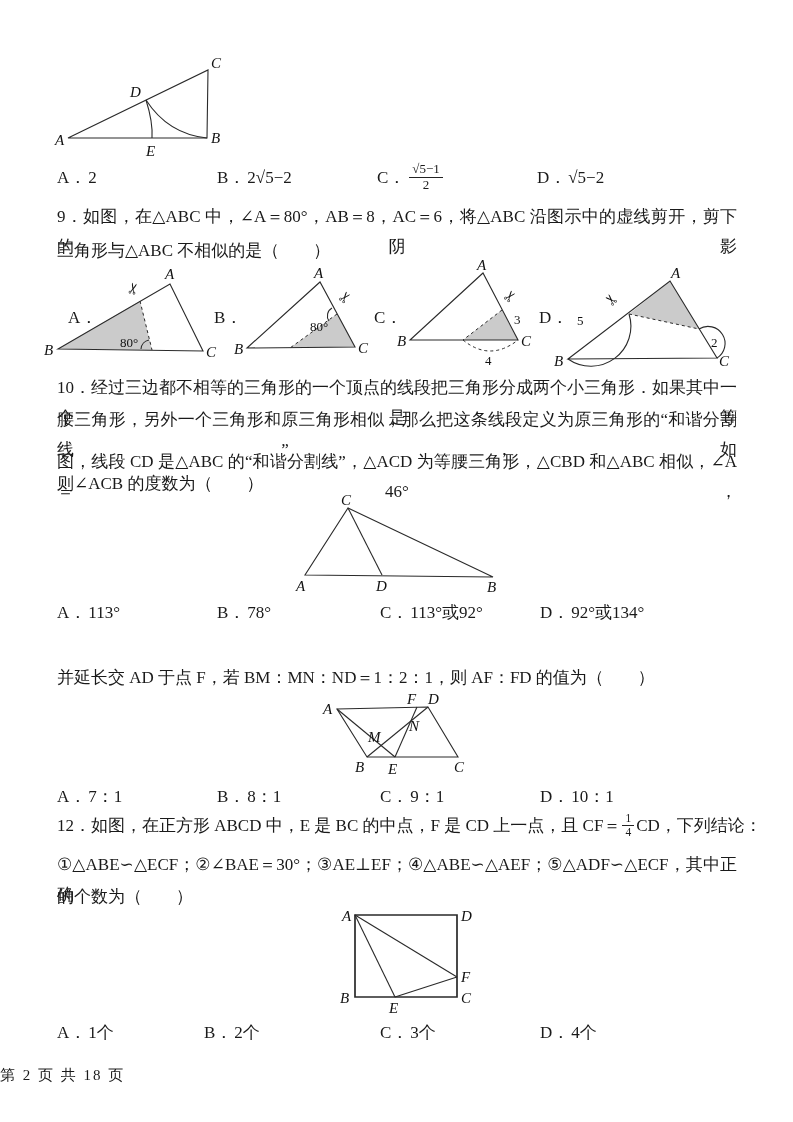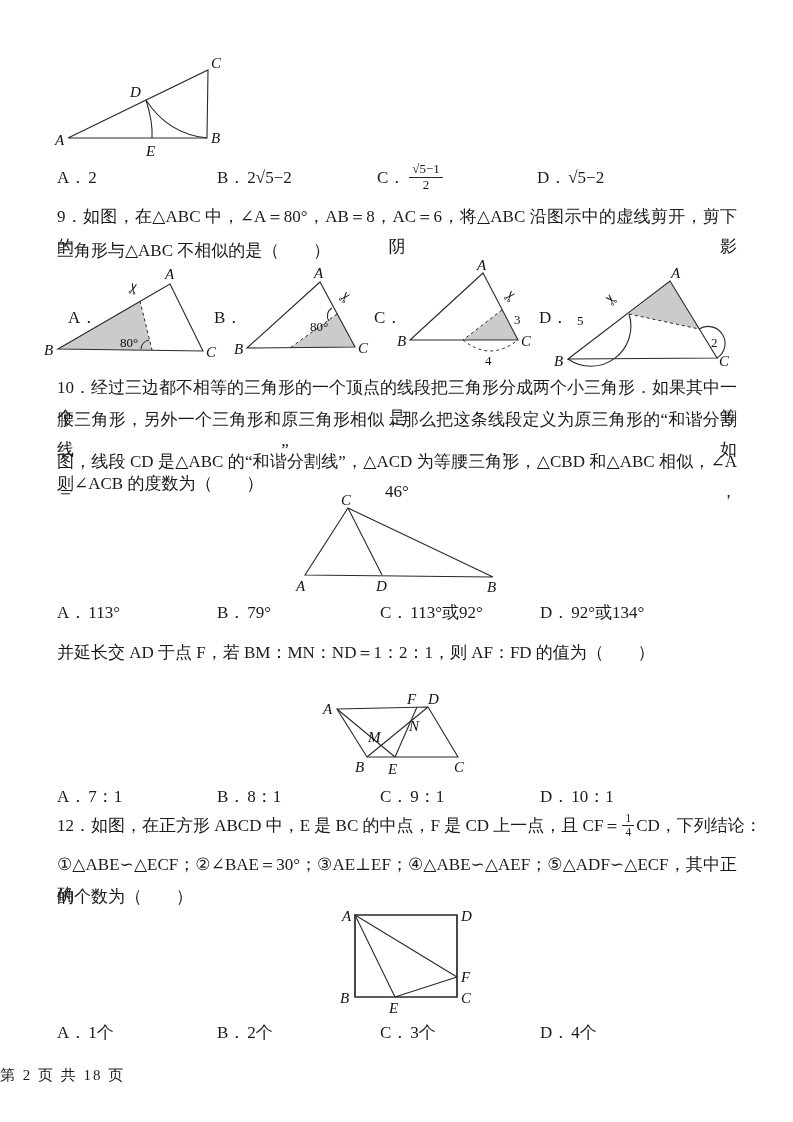--- a/index.html
+++ b/index.html
@@ -117,26 +117,26 @@
     <path class="edge" d="M305,575 L493,577 L348,508 Z"></path>
     <path class="edge" d="M348,508 L382,575"></path>
     <text class="vlabel" x="296" y="591">A</text>
     <text class="vlabel" x="376" y="591">D</text>
     <text class="vlabel" x="487" y="592">B</text>
     <text class="vlabel" x="341" y="505">C</text>
   </svg>
 
   <div class="optrow" style="top:598px">
     <span class="opt" style="left:57px"><span class="lab">A．</span><span>113°</span></span>
-    <span class="opt" style="left:217px"><span class="lab">B．</span><span>79°</span></span>
+    <span class="opt" style="left:217px"><span class="lab">B．</span><span>78°</span></span>
     <span class="opt" style="left:380px"><span class="lab">C．</span><span>113°或92°</span></span>
     <span class="opt" style="left:540px"><span class="lab">D．</span><span>92°或134°</span></span>
   </div>
 
-  <p class="tline" style="top:638px">并延长交 AD 于点 F，若 BM：MN：ND＝1：2：1，则 AF：FD 的值为（　　）</p>
+  <p class="tline" style="top:663px">并延长交 AD 于点 F，若 BM：MN：ND＝1：2：1，则 AF：FD 的值为（　　）</p>
 
   <svg style="left:316px;top:691px" width="160" height="94" viewBox="316 691 160 94">
     <path class="edge" d="M337,709 L428,707 L458,757 L367,757 Z"></path>
     <path class="edge" d="M367,757 L428,707"></path>
     <path class="edge" d="M337,709 L395,757"></path>
     <path class="edge" d="M395,757 L417,707"></path>
     <text class="vlabel" x="323" y="714">A</text>
     <text class="vlabel" x="407" y="704">F</text>
     <text class="vlabel" x="428" y="704">D</text>
     <text class="vlabel" x="368" y="742">M</text>
@@ -165,20 +165,20 @@
     <text class="vlabel" x="342" y="921">A</text>
     <text class="vlabel" x="461" y="921">D</text>
     <text class="vlabel" x="340" y="1003">B</text>
     <text class="vlabel" x="461" y="1003">C</text>
     <text class="vlabel" x="389" y="1013">E</text>
     <text class="vlabel" x="461" y="982">F</text>
   </svg>
 
   <div class="optrow" style="top:1018px">
     <span class="opt" style="left:57px"><span class="lab">A．</span><span>1个</span></span>
-    <span class="opt" style="left:217px"><span class="lab">B．</span><span>2个</span></span>
+    <span class="opt" style="left:204px"><span class="lab">B．</span><span>2个</span></span>
     <span class="opt" style="left:380px"><span class="lab">C．</span><span>3个</span></span>
     <span class="opt" style="left:540px"><span class="lab">D．</span><span>4个</span></span>
   </div>
 
   <div class="footer" style="top:1066px">第 2 页 共 18 页</div>
 
 </div>
 
 </body></html>

